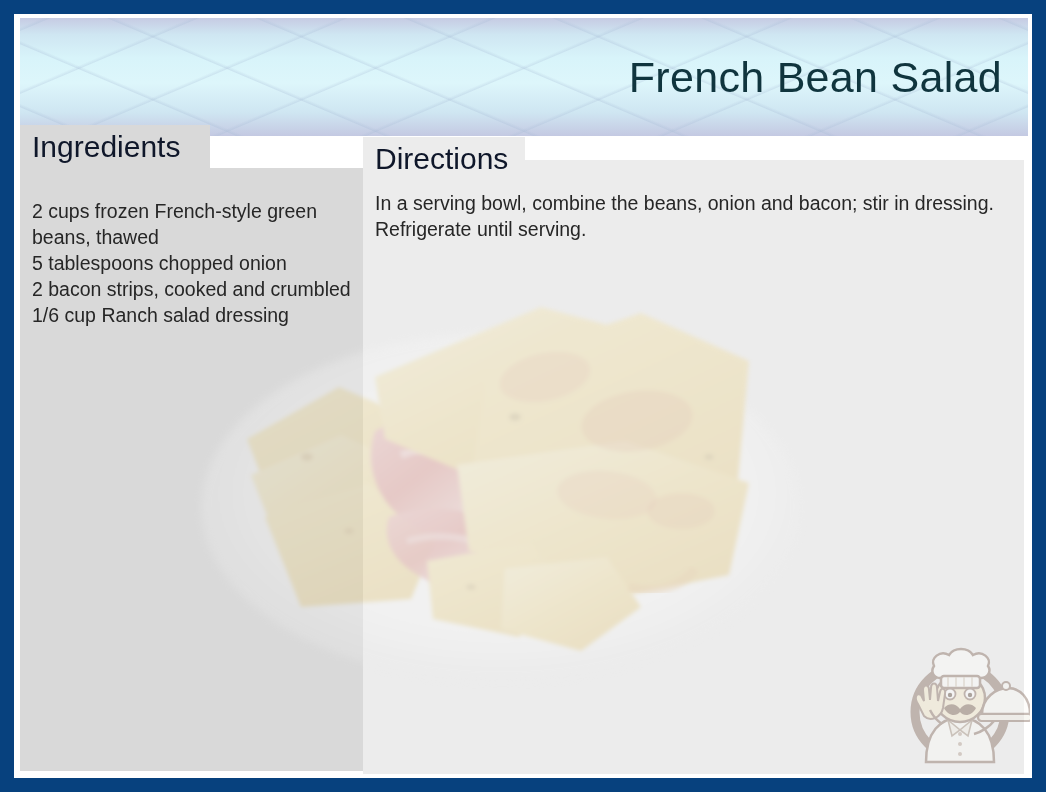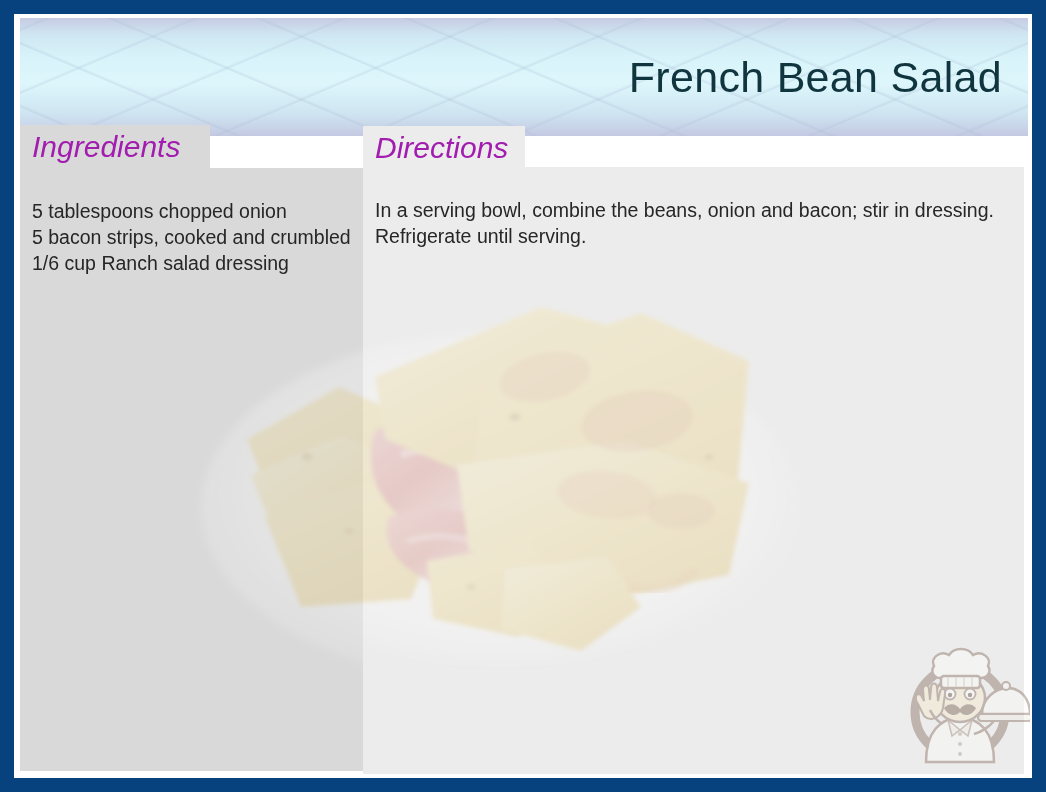--- a/index.html
+++ b/index.html
@@ -91,40 +91,39 @@
     top: 0;
     left: 0;
     height: 44px;
     display: flex;
     align-items: center;
     padding-left: 12px;
     z-index: 3;
   }
 
   #ingredients-panel .panel-tab { width: 190px; background: #d9d9d9; top: 1px; }
-  #directions-panel  .panel-tab { width: 162px; background: #ececec; top: 2px; align-items: center; }
+  #directions-panel  .panel-tab { width: 162px; background: #ececec; top: 13px; align-items: center; }
 
   .panel-tab-label {
     font-size: 30px;
     font-weight: 400;
-    color: #a21caf;
+    color: #0f172a;
     line-height: 1;
     white-space: nowrap;
-    font-style: italic;
   }
 
   .panel-body {
     position: absolute;
     left: 0; right: 0; bottom: 0;
     padding: 30px 12px 0 12px;
     z-index: 2;
   }
 
   #ingredients-panel .panel-body { top: 44px; background: #d9d9d9; bottom: 7px; }
-  #directions-panel  .panel-body { top: 43px; background: #ececec; bottom: 4px; }
+  #directions-panel  .panel-body { top: 36px; background: #ececec; bottom: 4px; }
 
   .body-text {
     font-size: 19.5px;
     line-height: 26px;
     color: #262626;
   }
 
   #ingredients-list { list-style: none; }
   #ingredients-list li { font-size: 19.5px; line-height: 26px; color: #262626; }
 
@@ -163,22 +162,23 @@
     </div>
 
     <div id="panels">
 
       <section class="panel" id="ingredients-panel">
         <div class="panel-tab">
           <span class="panel-tab-label">Ingredients</span>
         </div>
         <div class="panel-body">
           <ul id="ingredients-list">
+            <li>2 cups frozen French-style green beans, thawed</li>
             <li>5 tablespoons chopped onion</li>
-            <li>5 bacon strips, cooked and crumbled</li>
+            <li>2 bacon strips, cooked and crumbled</li>
             <li>1/6 cup Ranch salad dressing</li>
           </ul>
         </div>
       </section>
 
       <section class="panel" id="directions-panel">
         <div class="panel-tab">
           <span class="panel-tab-label">Directions</span>
         </div>
         <div class="panel-body">

